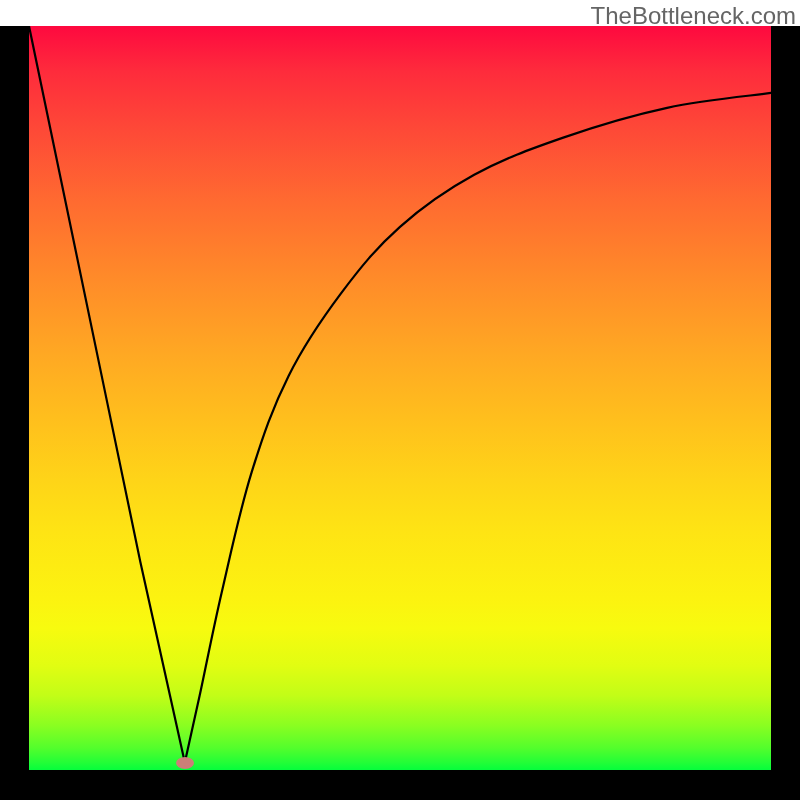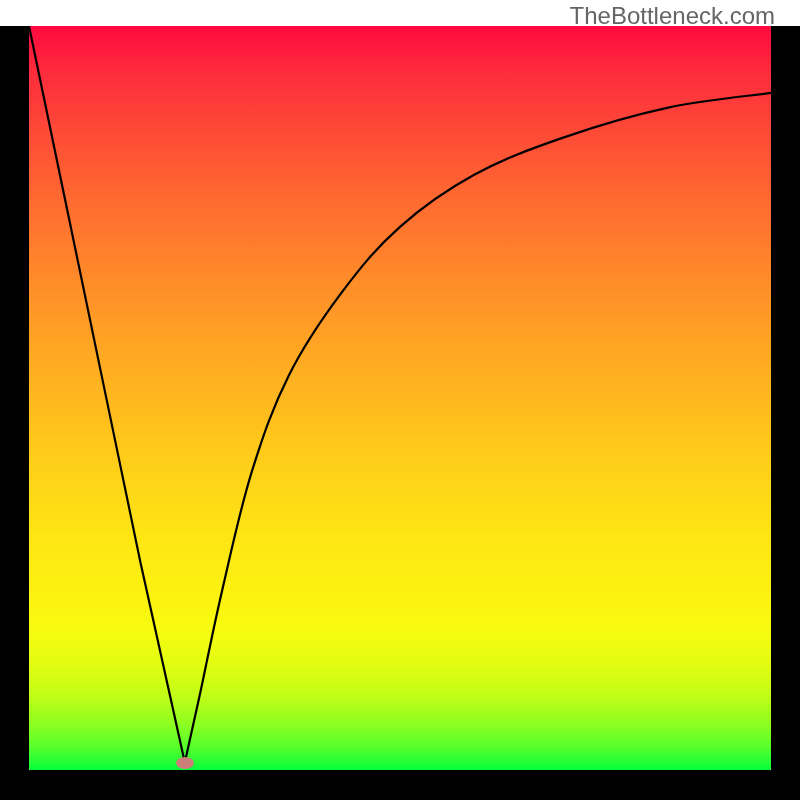--- a/index.html
+++ b/index.html
@@ -12,21 +12,21 @@
     overflow: hidden;
   }
   .stage {
     position: relative;
     width: 800px;
     height: 800px;
   }
   .watermark {
     position: absolute;
     top: 2px;
-    right: 25px;
+    right: 4px;
     font-size: 24px;
     font-weight: 400;
     color: #656565;
     letter-spacing: 0px;
     z-index: 10;
   }
   .frame-black {
     position: absolute;
     left: 0;
     top: 26px;

